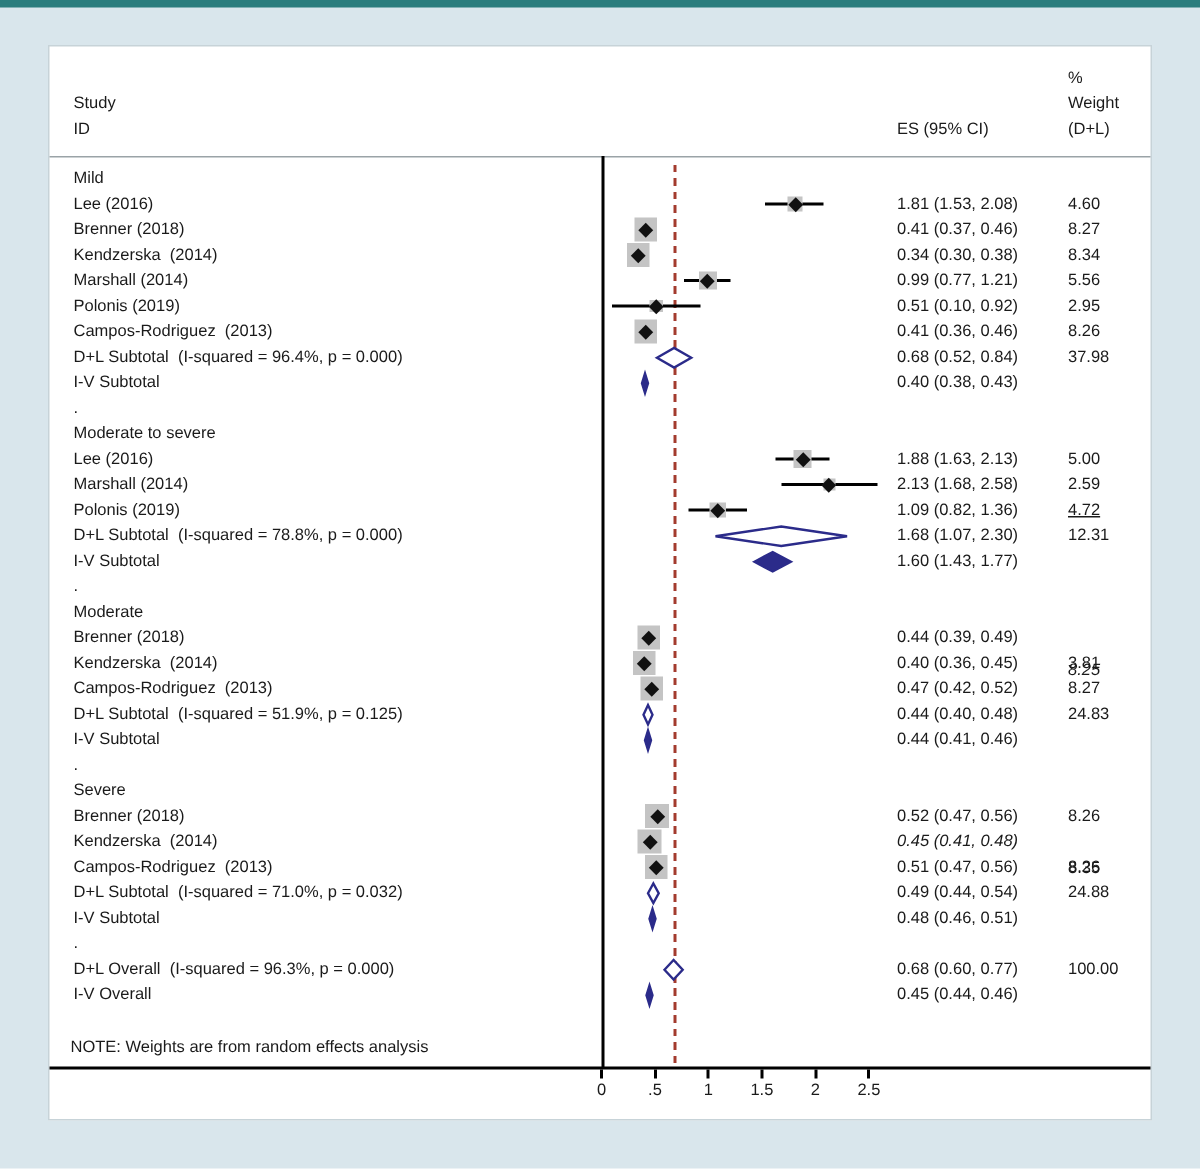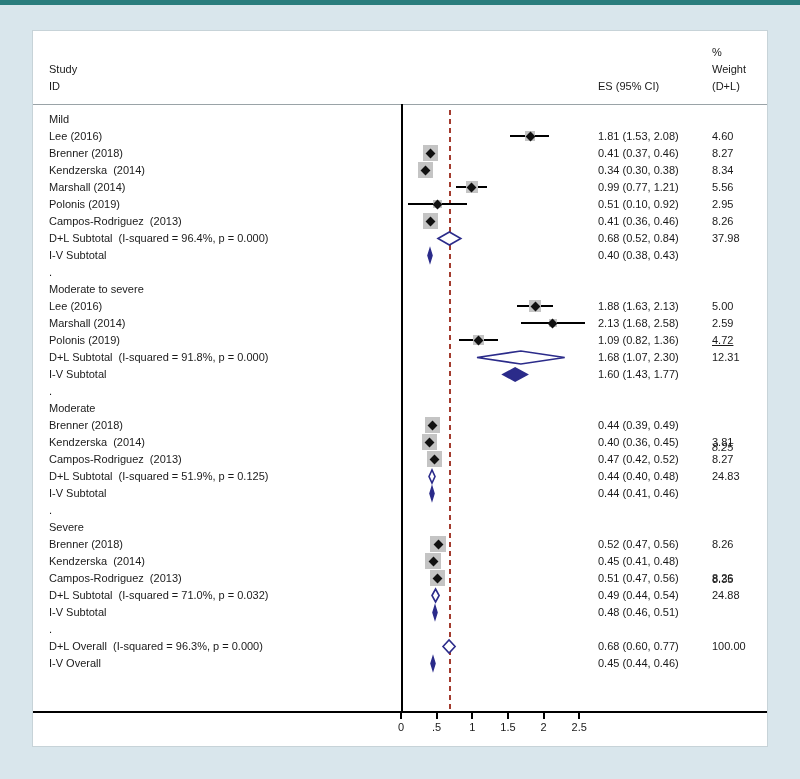--- a/index.html
+++ b/index.html
@@ -109,21 +109,21 @@
       <div class="w-val" style="top: 284px;">2.59</div>
       <div class="ci-line" style="left: 487.784px; top: 291px; width: 64.17px;"></div>
       <div class="w-box" style="left: 515.75px; top: 287.881px; width: 8.2375px; height: 8.2375px;"></div>
       <div class="pt" style="left: 516.369px; top: 288.5px;"></div>
       <div class="row-label" style="left: 16px; top: 301px;">Polonis (2019)</div>
       <div class="es-val" style="top: 301px;">1.09 (0.82, 1.36)</div>
       <div class="w-val" style="top: 301px; text-decoration: underline;">4.72</div>
       <div class="ci-line" style="left: 426.466px; top: 308px; width: 38.502px;"></div>
       <div class="w-box" style="left: 440.267px; top: 303.55px; width: 10.9px; height: 10.9px;"></div>
       <div class="pt" style="left: 442.217px; top: 305.5px;"></div>
-      <div class="row-label" style="left: 16px; top: 318px;">D+L Subtotal  (I-squared = 91.8%, p = 0.000)</div>
+      <div class="row-label" style="left: 16px; top: 318px;">D+L Subtotal  (I-squared = 78.8%, p = 0.000)</div>
       <div class="es-val" style="top: 318px;">1.68 (1.07, 2.30)</div>
       <div class="w-val" style="top: 318px; text-align: right;">12.31</div>
       <svg class="dsvg" width="91.69899999999998" height="15" style="left: 441.935px; top: 318.5px;">
         <polygon points="2,7.5 45.84949999999999,1 89.69899999999998,7.5 45.84949999999999,14" stroke="#2b2b8a" stroke-width="1.6" fill="#ffffff"></polygon>
       </svg>
       <div class="row-label" style="left: 16px; top: 335px;">I-V Subtotal</div>
       <div class="es-val" style="top: 335px;">1.60 (1.43, 1.77)</div>
       <svg class="dsvg" width="28.242000000000004" height="15" style="left: 467.959px; top: 335.5px;">
         <polygon points="2,7.5 14.121000000000002,1 26.242000000000004,7.5 14.121000000000002,14" stroke="#2b2b8a" stroke-width="1.6" fill="#2b2b8a"></polygon>
       </svg>
@@ -160,21 +160,21 @@
       </svg>
       <div class="row-label" style="left: 16px; top: 471px;">.</div>
       <div class="row-label" style="left: 16px; top: 488px;">Severe</div>
       <div class="row-label" style="left: 16px; top: 505px;">Brenner (2018)</div>
       <div class="es-val" style="top: 505px;">0.52 (0.47, 0.56)</div>
       <div class="w-val" style="top: 505px;">8.26</div>
       <div class="ci-line" style="left: 401.511px; top: 512px; width: 6.417px;"></div>
       <div class="w-box" style="left: 397.413px; top: 505.337px; width: 15.325px; height: 15.325px;"></div>
       <div class="pt" style="left: 401.576px; top: 509.5px;"></div>
       <div class="row-label" style="left: 16px; top: 522px;">Kendzerska  (2014)</div>
-      <div class="es-val" style="top: 522px;">0.45 (0.41, 0.48)</div>
+      <div class="es-val" style="top: 522px; font-style: italic;">0.45 (0.41, 0.48)</div>
       <div class="w-val" style="top: 540px;">8.35</div>
       <div class="ci-line" style="left: 397.233px; top: 529px; width: 4.991px;"></div>
       <div class="w-box" style="left: 392.366px; top: 522.281px; width: 15.4375px; height: 15.4375px;"></div>
       <div class="pt" style="left: 396.585px; top: 526.5px;"></div>
       <div class="row-label" style="left: 16px; top: 539px;">Campos-Rodriguez  (2013)</div>
       <div class="es-val" style="top: 539px;">0.51 (0.47, 0.56)</div>
       <div class="w-val" style="top: 539px;">8.26</div>
       <div class="ci-line" style="left: 401.511px; top: 546px; width: 6.417px;"></div>
       <div class="w-box" style="left: 396.7px; top: 539.337px; width: 15.325px; height: 15.325px;"></div>
       <div class="pt" style="left: 400.863px; top: 543.5px;"></div>
@@ -196,20 +196,21 @@
       <svg class="dsvg" width="16.121000000000002" height="15" style="left: 408.423px; top: 607.5px;">
         <polygon points="2,7.5 8.060500000000001,1 14.121000000000002,7.5 8.060500000000001,14" stroke="#2b2b8a" stroke-width="1.6" fill="#ffffff"></polygon>
       </svg>
       <div class="row-label" style="left: 16px; top: 624px;">I-V Overall</div>
       <div class="es-val" style="top: 624px;">0.45 (0.44, 0.46)</div>
       <svg class="dsvg" width="8" height="15" style="left: 396.085px; top: 624.5px;">
         <polygon points="2,7.5 4,1 6,7.5 4,14" stroke="#2b2b8a" stroke-width="1.6" fill="#2b2b8a"></polygon>
       </svg>
     </div>
 
+  <div class="note">NOTE: Weights are from random effects analysis</div>
   <div class="rule-bottom"></div>
   <div id="axis">
       <div class="tick" style="left: 367px;"></div>
       <div class="tick-lbl" style="left: 354px;">0</div>
       <div class="tick" style="left: 402.65px;"></div>
       <div class="tick-lbl" style="left: 389.65px;">.5</div>
       <div class="tick" style="left: 438.3px;"></div>
       <div class="tick-lbl" style="left: 425.3px;">1</div>
       <div class="tick" style="left: 473.95px;"></div>
       <div class="tick-lbl" style="left: 460.95px;">1.5</div>

